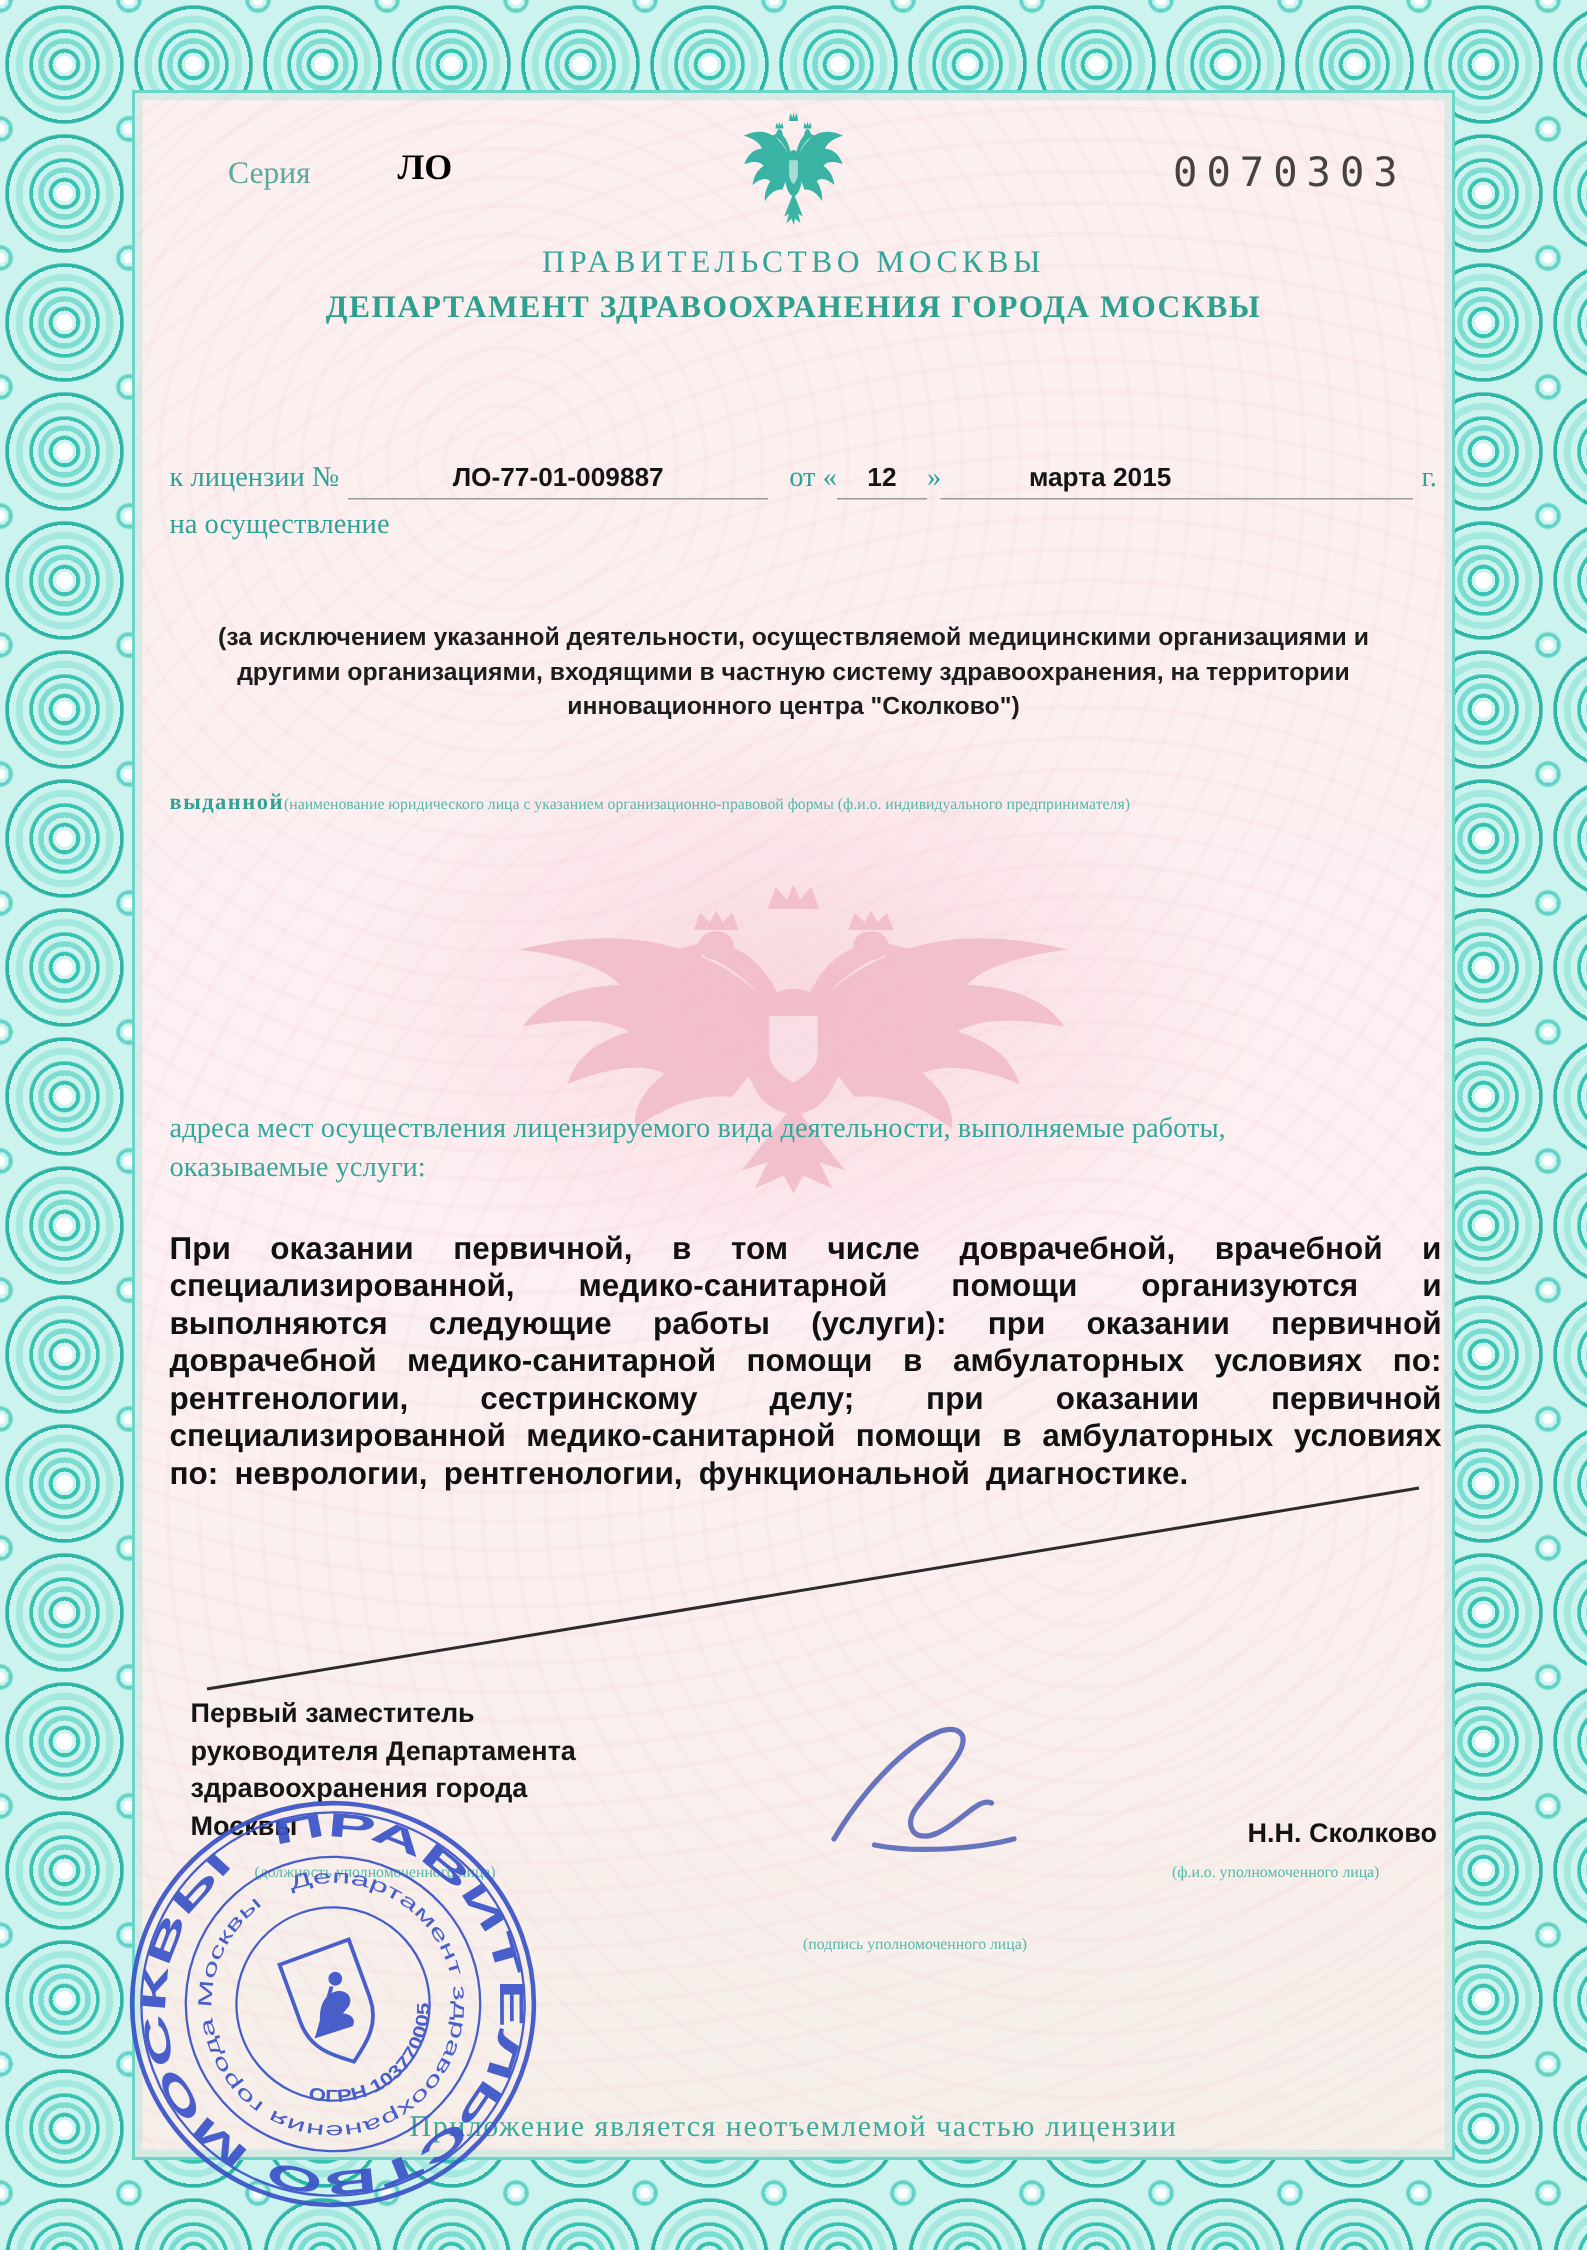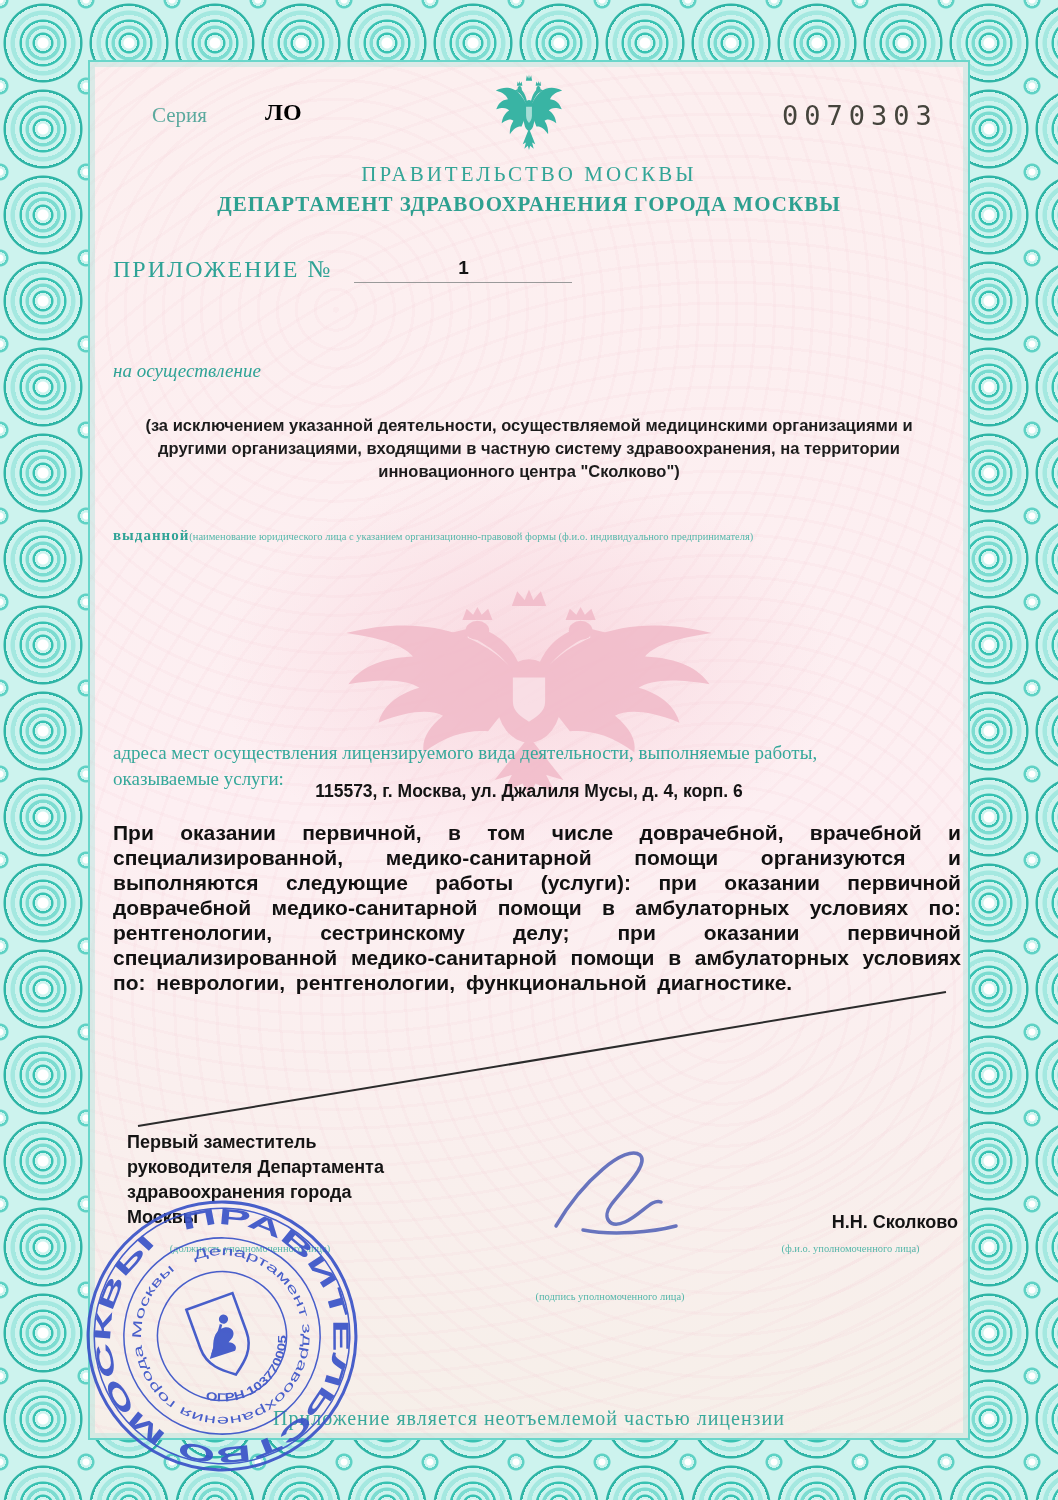--- a/index.html
+++ b/index.html
@@ -52,21 +52,21 @@
   .annex-num{width:218px;margin-left:22px;font-size:19px;}
   .license-row{left:113px;top:308px;width:845px;display:flex;align-items:flex-end;font-size:19px;}
   .lic-label{color:#2fa396;white-space:nowrap;padding-bottom:3px;}
   .lic-num{width:280px;font-size:17.5px;margin-left:6px;}
   .lic-from{margin-left:14px;padding-bottom:3px;color:#2fa396;white-space:nowrap;}
   .lic-day{width:60px;font-size:17.5px;}
   .lic-close{padding-bottom:3px;color:#2fa396;}
   .lic-month{width:212px;font-size:17.5px;}
   .lic-ext{flex:1;border-bottom:1px solid #9a9a9a;}
   .lic-g{padding-bottom:3px;color:#2fa396;margin-left:6px;}
-  .carry{left:113px;top:360px;font-size:19px;color:#2fa396;font-style:italic;}
+  .carry{left:113px;top:339px;font-size:19px;color:#2fa396;}
   .activity-title{left:0;right:0;top:390px;text-align:center;font-size:19.5px;}
   .activity-note{left:118px;width:822px;top:414px;text-align:center;
     font-family:"Liberation Sans",sans-serif;font-weight:600;color:#1c1c1c;
     font-size:16.5px;line-height:23px;}
   .issued-row{left:113px;top:527px;display:flex;align-items:baseline;gap:0;width:845px;}
   .issued-label{font-size:15px;font-weight:bold;letter-spacing:1px;color:#2fa396;}
   .issued-caption{font-size:10.5px;color:#55b7aa;}
   .org-name{left:0;right:0;top:572px;text-align:center;font-size:18px;}
   .addr-label1{left:113px;top:742px;font-size:19px;color:#35a89a;}
   .addr-label2{left:113px;top:768px;font-size:19px;color:#35a89a;}
@@ -130,38 +130,43 @@
 
   <div class="abs top-emblem">
     <svg viewBox="0 0 400 270" width="78" height="86" preserveAspectRatio="none">
         <use href="#eagle-shape"></use>
       </svg>
   </div>
 
   <div class="abs gov1">ПРАВИТЕЛЬСТВО МОСКВЫ</div>
   <div class="abs gov2">ДЕПАРТАМЕНТ ЗДРАВООХРАНЕНИЯ ГОРОДА МОСКВЫ</div>
 
-  <div class="abs annex-row">
-    <span class="annex-label">ПРИЛОЖЕНИЕ  №</span>
-    <span class="fill-line annex-num ink">1</span>
-  </div>
-
+
+  <div class="abs license-row">
+    <span class="lic-label">к лицензии №</span>
+    <span class="fill-line lic-num ink">ЛО-77-01-009887</span>
+    <span class="lic-from">от «</span>
+    <span class="fill-line lic-day ink">12</span>
+    <span class="lic-close">»</span>
+    <span class="fill-line lic-month ink">марта 2015</span>
+    <span class="lic-ext"></span>
+    <span class="lic-g">г.</span>
+  </div>
 
   <div class="abs carry">на осуществление</div>
 
   <div class="abs activity-note">(за исключением указанной деятельности, осуществляемой медицинскими организациями и другими организациями, входящими в частную систему здравоохранения, на территории инновационного центра "Сколково")</div>
 
   <div class="abs issued-row">
     <span class="issued-label">выданной</span>
     <span class="issued-caption">(наименование юридического лица с указанием организационно-правовой формы  (ф.и.о. индивидуального предпринимателя)</span>
   </div>
 
   <div class="abs addr-label1">адреса мест осуществления лицензируемого вида деятельности, выполняемые работы,</div>
   <div class="abs addr-label2">оказываемые услуги:</div>
-  <div class="abs addr-value ink">115573, г. Москва, ул. Джалиля Мусы, д. 4, корп. 6</div>
 
   <div class="abs works">При оказании первичной, в том числе доврачебной, врачебной и специализированной, медико-санитарной помощи организуются и выполняются следующие работы (услуги): при оказании первичной доврачебной медико-санитарной помощи в амбулаторных условиях по: рентгенологии, сестринскому делу; при оказании первичной специализированной медико-санитарной помощи в амбулаторных условиях по: неврологии, рентгенологии, функциональной диагностике.</div>
 
   <div class="abs strike">
     <svg width="820" height="145" viewBox="0 0 820 145">
       <line x1="8" y1="138" x2="816" y2="4" stroke="#2b2b2b" stroke-width="2"></line>
     </svg>
   </div>
 
   <div class="abs signer-pos ink">Первый заместитель

